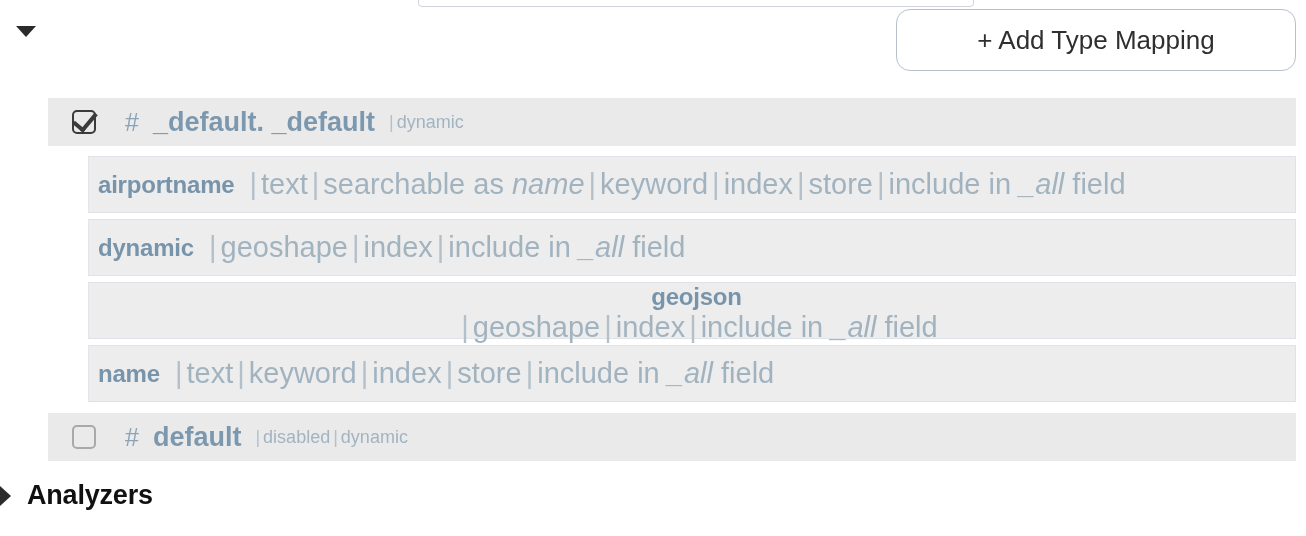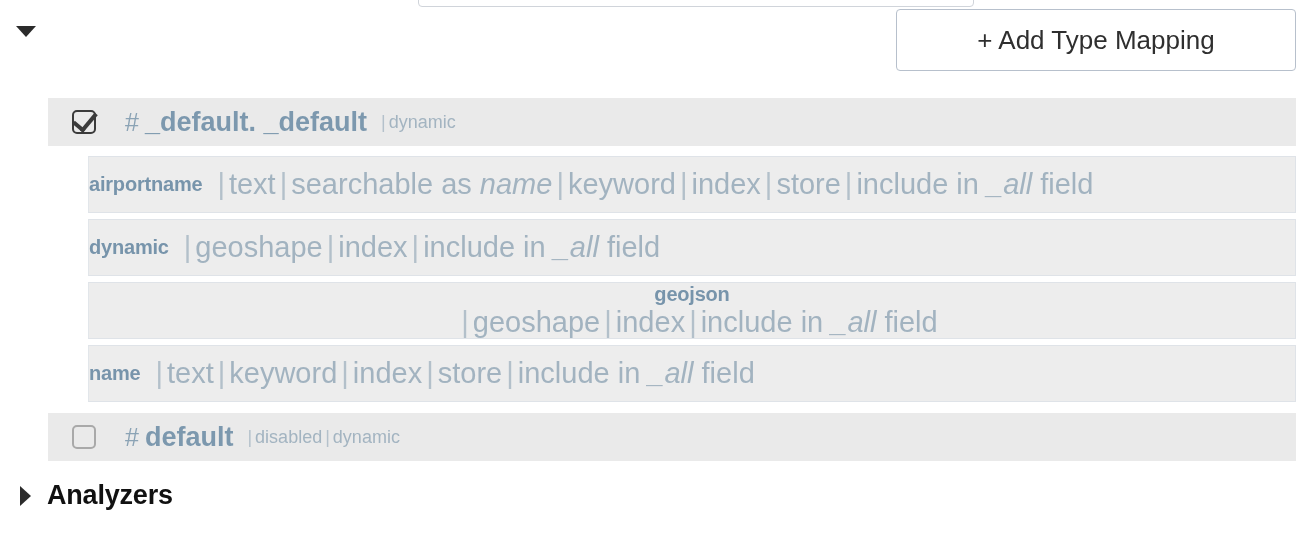--- a/index.html
+++ b/index.html
@@ -37,42 +37,42 @@
 
   
   .add-type-mapping-btn {
     position: absolute;
     left: 896px;
     top: 9px;
     width: 400px;
     height: 62px;
     background: #ffffff;
     border: 1px solid #b7c0cc;
-    border-radius: 4px;
+    border-radius: 14px;
     box-sizing: border-box;
     font-family: "Liberation Sans", sans-serif;
     font-size: 26px;
     color: #2f2f2f;
     cursor: pointer;
     line-height: 60px;
     text-align: center;
     padding: 0;
   }
 
   
   .section-header {
     position: absolute;
     display: flex;
     align-items: center;
     gap: 16px;
     cursor: pointer;
     user-select: none;
   }
   .section-header.type-mappings { left: 16px; top: 23px; }
-  .section-header.analyzers     { left: 20px; top: 480px; }
+  .section-header.analyzers     { left: 0; top: 480px; }
 
   .tri {
     width: 0;
     height: 0;
     flex: 0 0 auto;
   }
   .tri.down {
     border-left: 10px solid transparent;
     border-right: 10px solid transparent;
     border-top: 11px solid #2b2b2b;
@@ -138,21 +138,21 @@
   .hash {
     flex: 0 0 auto;
     margin-left: 29px;
     font-size: 25px;
     color: #8ba3b5;
     font-family: "Liberation Sans", sans-serif;
   }
 
   .type-name {
     flex: 0 0 auto;
-    margin-left: 6px;
+    margin-left: 14px;
     font-size: 27px;
     font-weight: bold;
     color: #7c98ae;
     white-space: nowrap;
   }
   .type-name.italic { }
 
   .type-attrs {
     flex: 0 0 auto;
     margin-left: 11px;
@@ -172,21 +172,22 @@
     border: 1px solid #dfe3e8;
     border-left: 1px solid #e2e6ea;
     box-sizing: border-box;
     display: flex;
     align-items: center;
     cursor: pointer;
   }
 
   .field-name {
     flex: 0 0 auto;
-    font-size: 20px;
+    margin-left: 9px;
+    font-size: 24px;
     font-weight: bold;
     color: #7794ab;
     white-space: nowrap;
     letter-spacing: -0.2px;
   }
 
   .field-attrs {
     flex: 0 0 auto;
     margin-left: 11px;
     font-size: 29px;

